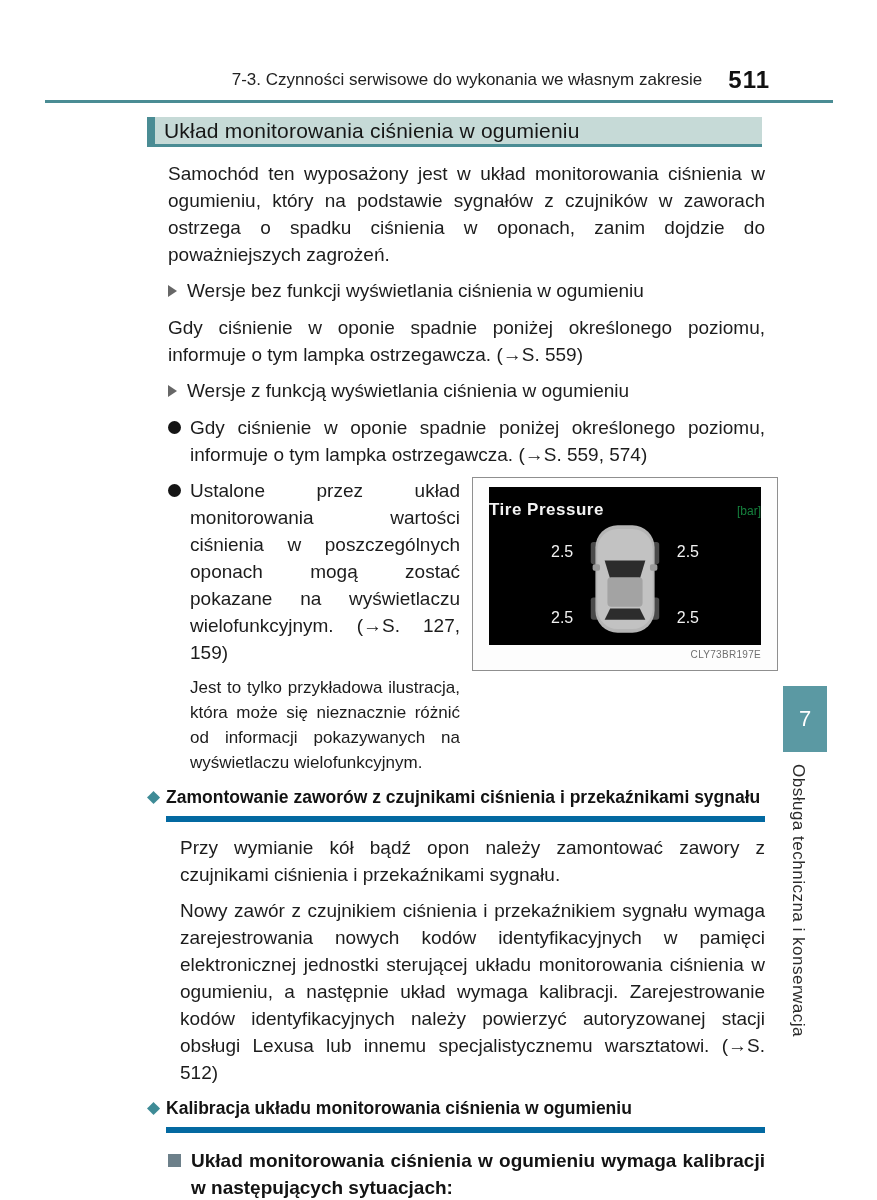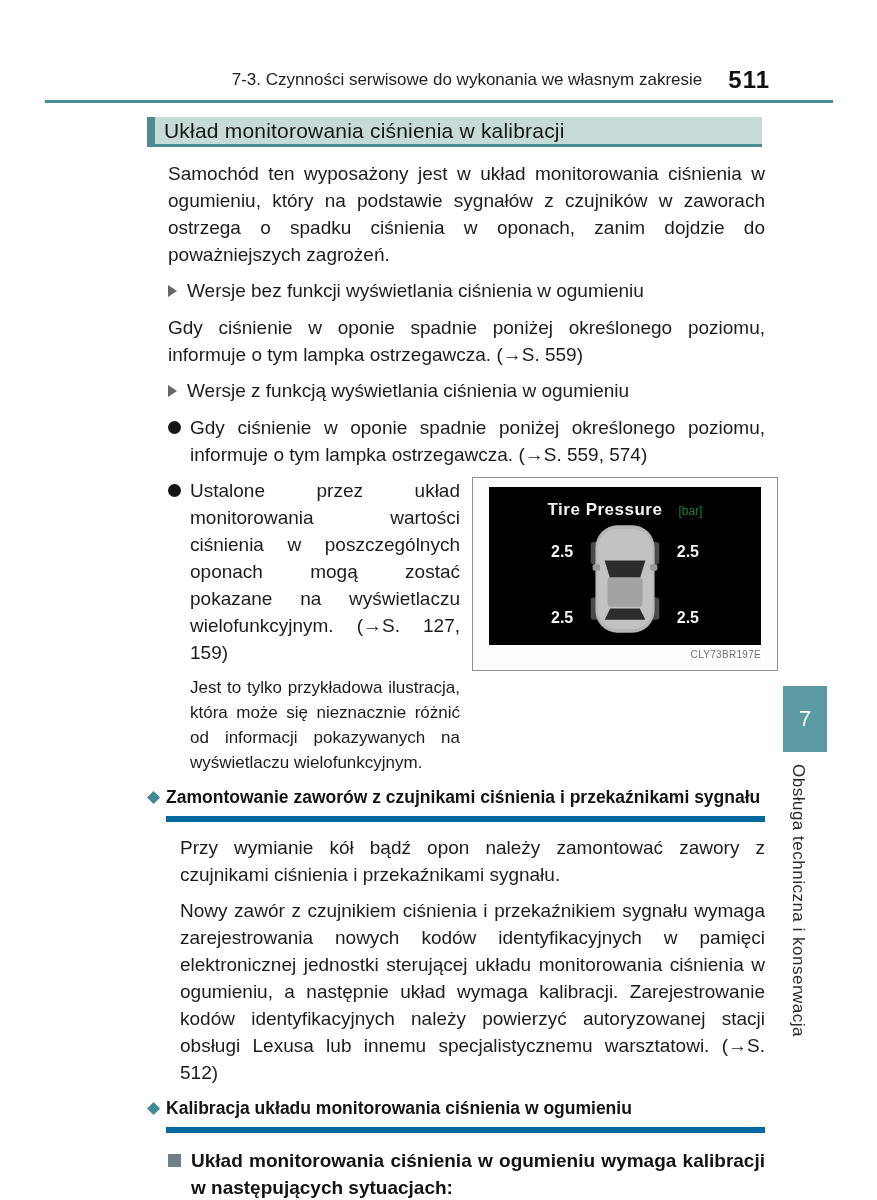--- a/index.html
+++ b/index.html
@@ -69,28 +69,28 @@
   }
   .figure{
     flex:none;width:306px;height:194px;margin-left:12px;
     border:1px solid #8f8f8f;background:#fdfdfd;
     box-sizing:border-box;padding:9px 16px 0 16px;
   }
   .display{
     position:relative;width:100%;height:158px;background:#000;
   }
   .display-header{
-    display:flex;justify-content:center;align-items:baseline;gap:16px;
+    display:flex;justify-content:space-between;align-items:baseline;gap:16px;
     padding-top:13px;
   }
   .display-title{color:#f2f2f2;font-weight:700;font-size:17px;letter-spacing:0.5px;}
   .display-unit{color:#15803d;font-size:12px;}
   .car{position:absolute;left:50%;top:36px;transform:translateX(-50%);}
   .tire-value{
-    position:absolute;color:#f2f2f2;font-weight:700;font-size:16px;
+    position:absolute;color:#f2f2f2;font-weight:400;font-size:16px;
   }
   .tv-fl{left:62px;top:56px;}
   .tv-fr{right:62px;top:56px;}
   .tv-rl{left:62px;bottom:18px;}
   .tv-rr{right:62px;bottom:18px;}
   .figure-code{
     text-align:right;font-size:10px;color:#6f6f6f;margin-top:4px;letter-spacing:0.3px;
   }
   
   .diamond-heading{
@@ -132,21 +132,21 @@
 </head>
 <body>
 
 <div class="page-header">
   <span class="header-text">7-3. Czynności serwisowe do wykonania we własnym zakresie</span>
   <span class="page-number">511</span>
 </div>
 <div class="header-rule"></div>
 
 <div class="title-bar">
-  <span>Układ monitorowania ciśnienia w kalibracji</span>
+  <span>Układ monitorowania ciśnienia w ogumieniu</span>
 </div>
 
 <div class="content">
 
   <p class="para">Samochód ten wyposażony jest w układ monitorowania ciśnienia w ogumieniu, który na podstawie sygnałów z czujników w zaworach ostrzega o spadku ciśnienia w oponach, zanim dojdzie do poważniejszych zagrożeń.</p>
 
   <div class="arrow-item">
     <span class="arrow-glyph"></span>
     <span class="arrow-label">Wersje bez funkcji wyświetlania ciśnienia w ogumieniu</span>
   </div>

